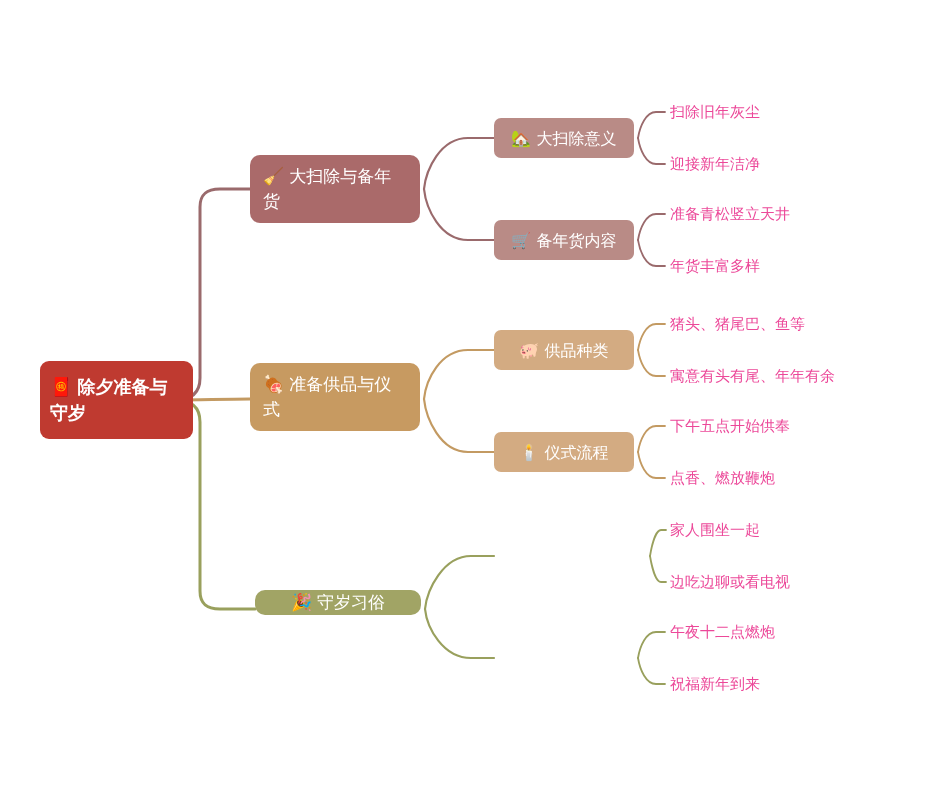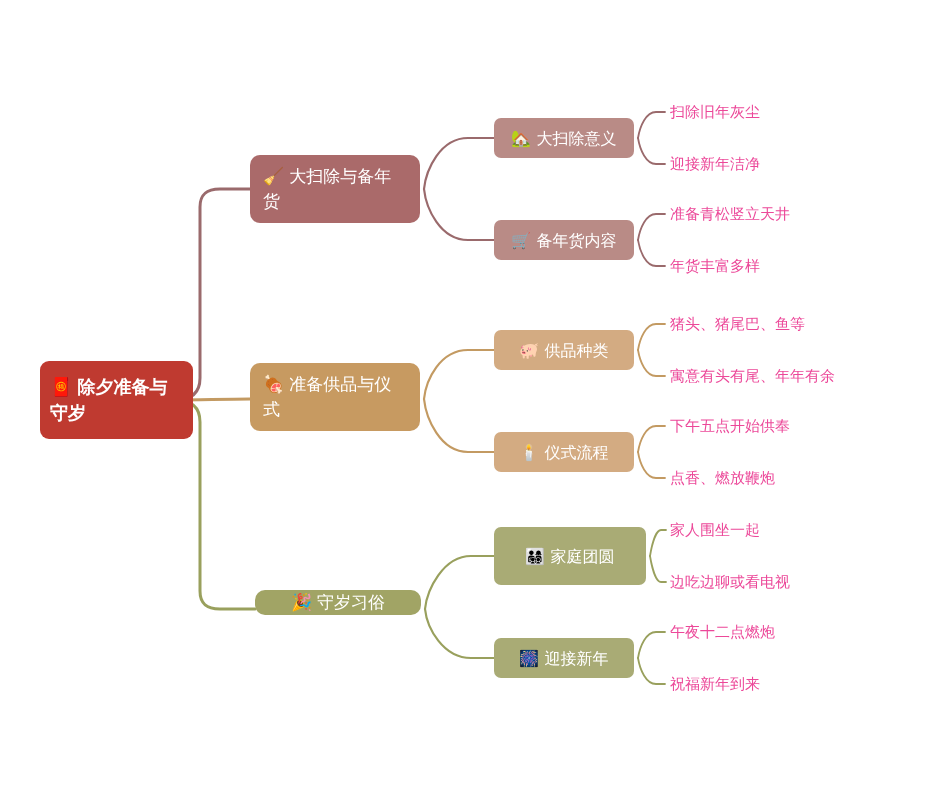--- a/index.html
+++ b/index.html
@@ -125,25 +125,19 @@
 
   <div class="node sub s22" style="background-color: rgb(211, 171, 130);">
     <span><span class="icon">🕯️</span><span class="txt">仪式流程</span></span>
   </div>
   <div class="leaf" style="top:415px;">下午五点开始供奉</div>
   <div class="leaf" style="top:467px;">点香、燃放鞭炮</div>
 
   <div class="node branch b3" style="background-color: rgb(161, 164, 101);">
     <span><span class="icon">🎉</span><span class="txt">守岁习俗</span></span>
   </div>
-  <div class="node sub s31" style="background-color: rgb(169, 171, 117);">
-    <span><span class="icon">👨‍👩‍👧‍👦</span><span class="txt">家庭团圆</span></span>
-  </div>
   <div class="leaf" style="top:519px;">家人围坐一起</div>
   <div class="leaf" style="top:571px;">边吃边聊或看电视</div>
 
-  <div class="node sub s32" style="background-color: rgb(169, 171, 117);">
-    <span><span class="icon">🎆</span><span class="txt">迎接新年</span></span>
-  </div>
   <div class="leaf" style="top:621px;">午夜十二点燃炮</div>
   <div class="leaf" style="top:673px;">祝福新年到来</div>
 
 </div>
 
 </body></html>

